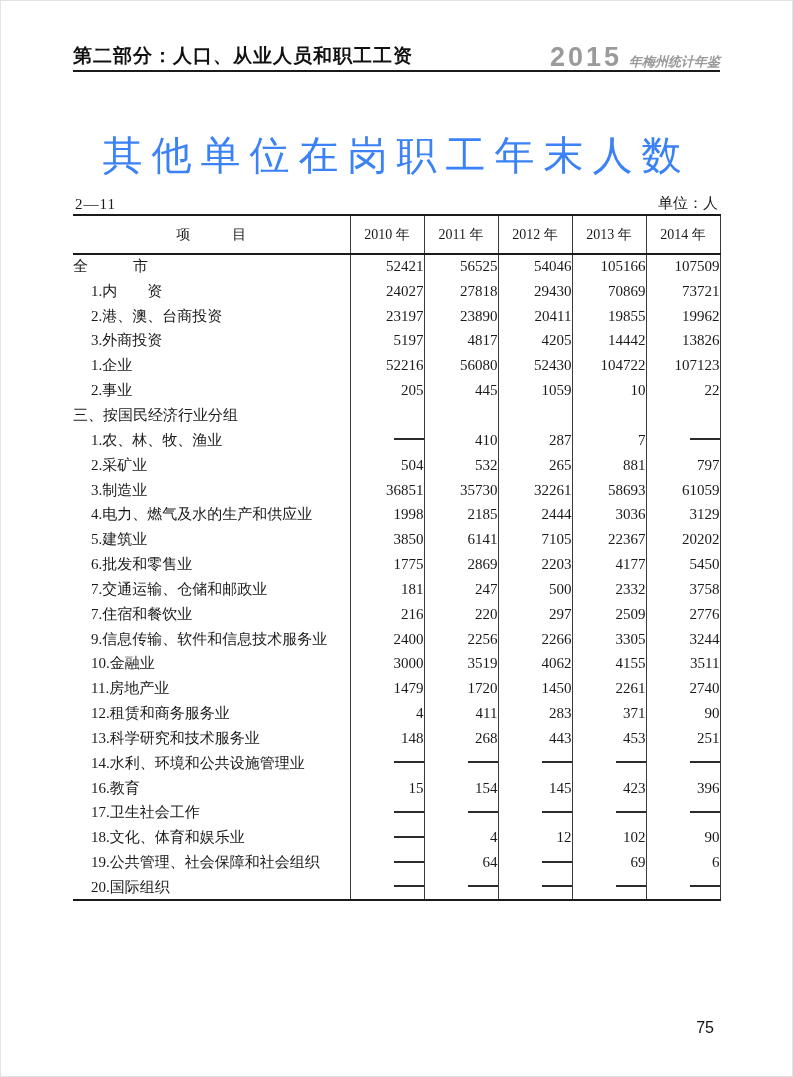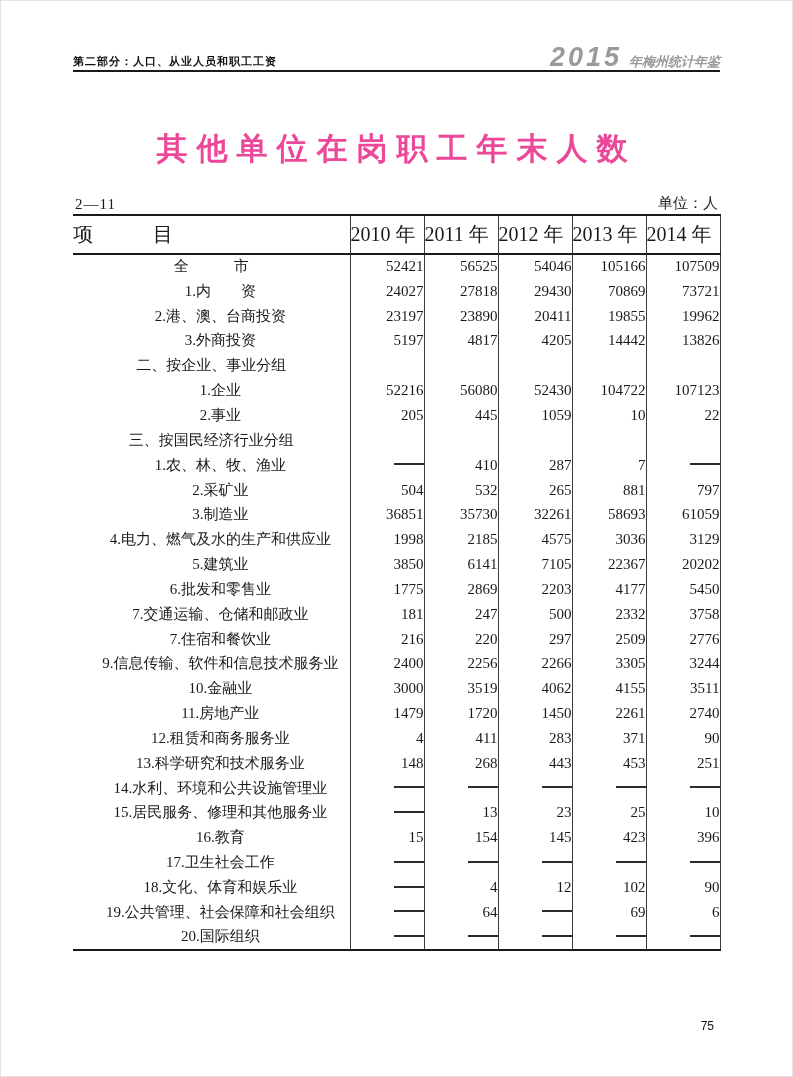--- a/index.html
+++ b/index.html
@@ -13,84 +13,84 @@
     color:#1a1a1a;
     overflow:hidden;
   }
   
   .running-header{
     position:absolute;left:72px;top:40px;width:647px;height:30px;
   }
   .header-left{
     position:absolute;left:0;bottom:2px;
     font-family:"Liberation Sans","DejaVu Sans",sans-serif;
-    font-weight:bold;font-size:11px;letter-spacing:1px;color:#111;
+    font-weight:bold;font-size:19px;letter-spacing:1px;color:#111;
   }
   .header-logo{
     position:absolute;right:0;bottom:0;
     color:#9a9a9a;white-space:nowrap;
   }
   .logo-year{
     font-family:"Liberation Sans","DejaVu Sans",sans-serif;
-    font-style:italic;font-weight:bold;font-size:27px;letter-spacing:3px;
+    font-weight:bold;font-size:27px;letter-spacing:3px;
     vertical-align:bottom;line-height:1;
   }
   .logo-text{
     font-family:"Liberation Sans","DejaVu Sans",sans-serif;
     font-style:italic;font-weight:bold;font-size:13px;
     vertical-align:bottom;line-height:1.4;margin-left:3px;
   }
   .header-rule{
     position:absolute;left:72px;top:69px;width:647px;height:2px;background:#1a1a1a;
   }
   
   .doc-title{
     position:absolute;left:0;top:127px;width:100%;
-    text-align:center;font-weight:bold;font-size:31px;
-    letter-spacing:9px;color:#ec4899;
+    text-align:center;font-weight:normal;font-size:40px;
+    letter-spacing:9px;color:#3b82f6;
   }
   
   .meta-row{
     position:absolute;left:72px;top:191px;width:647px;height:21px;font-size:15px;
   }
   .table-no{position:absolute;left:2px;bottom:0;letter-spacing:1px;margin-top:28px;}
   .unit-label{position:absolute;right:2px;bottom:0;}
   
   table.yb{
     position:absolute;left:72px;top:213px;width:647px;
     border-collapse:collapse;table-layout:fixed;
     border-top:2px solid #1a1a1a;border-bottom:2px solid #1a1a1a;
     font-size:15px;
   }
   table.yb col.c-item{width:277px;}
   table.yb col.c-year{width:74px;}
   table.yb thead tr{height:39px;}
   table.yb thead th{
-    font-weight:normal;text-align:left;vertical-align:middle;
+    font-weight:normal;text-align:center;vertical-align:middle;
     border-bottom:2px solid #1a1a1a;border-right:1px solid #3a3a3a;
-    padding:0;font-size:20px;
+    padding:0;font-size:14px;
   }
   table.yb tbody tr{height:24.85px;}
   table.yb td{
     padding:0;vertical-align:middle;
     border-right:1px solid #3a3a3a;
     white-space:nowrap;overflow:hidden;
   }
-  td.cell-item{text-align:center;padding-left:5px;font-size:15px;}
+  td.cell-item{text-align:left;padding-left:5px;font-size:15px;}
   td.cell-item.sub{padding-left:18px;}
   td.cell-val{text-align:right;padding-right:9px;font-size:15px;}
   .dash{
     display:inline-block;width:30px;height:2px;background:#2b2b2b;
     vertical-align:middle;margin-bottom:4px;
   }
   
   .page-number{
     position:absolute;right:78px;top:1018px;
     font-family:"Liberation Sans","DejaVu Sans",sans-serif;
-    font-size:12px;color:#111;
+    font-size:16px;color:#111;
   }
 </style>
 </head>
 <body>
 
 <div class="page">
 
   <div class="running-header">
     <div class="header-left">第二部分：人口、从业人员和职工工资</div>
     <div class="header-logo">
@@ -153,28 +153,20 @@
         </tr>
         <tr>
           <td class="cell-item sub">3.外商投资</td>
           <td class="cell-val">5197</td>
           <td class="cell-val">4817</td>
           <td class="cell-val">4205</td>
           <td class="cell-val">14442</td>
           <td class="cell-val">13826</td>
         </tr>
         <tr>
-          <td class="cell-item">二、按企业、事业分组</td>
-          <td class="cell-val"></td>
-          <td class="cell-val"></td>
-          <td class="cell-val"></td>
-          <td class="cell-val"></td>
-          <td class="cell-val"></td>
-        </tr>
-        <tr>
           <td class="cell-item sub">1.企业</td>
           <td class="cell-val">52216</td>
           <td class="cell-val">56080</td>
           <td class="cell-val">52430</td>
           <td class="cell-val">104722</td>
           <td class="cell-val">107123</td>
         </tr>
         <tr>
           <td class="cell-item sub">2.事业</td>
           <td class="cell-val">205</td>
@@ -212,21 +204,21 @@
           <td class="cell-val">36851</td>
           <td class="cell-val">35730</td>
           <td class="cell-val">32261</td>
           <td class="cell-val">58693</td>
           <td class="cell-val">61059</td>
         </tr>
         <tr>
           <td class="cell-item sub">4.电力、燃气及水的生产和供应业</td>
           <td class="cell-val">1998</td>
           <td class="cell-val">2185</td>
-          <td class="cell-val">4575</td>
+          <td class="cell-val">2444</td>
           <td class="cell-val">3036</td>
           <td class="cell-val">3129</td>
         </tr>
         <tr>
           <td class="cell-item sub">5.建筑业</td>
           <td class="cell-val">3850</td>
           <td class="cell-val">6141</td>
           <td class="cell-val">7105</td>
           <td class="cell-val">22367</td>
           <td class="cell-val">20202</td>
@@ -297,28 +289,20 @@
         </tr>
         <tr>
           <td class="cell-item sub">14.水利、环境和公共设施管理业</td>
           <td class="cell-val"><span class="dash"></span></td>
           <td class="cell-val"><span class="dash"></span></td>
           <td class="cell-val"><span class="dash"></span></td>
           <td class="cell-val"><span class="dash"></span></td>
           <td class="cell-val"><span class="dash"></span></td>
         </tr>
         <tr>
-          <td class="cell-item sub">15.居民服务、修理和其他服务业</td>
-          <td class="cell-val"><span class="dash"></span></td>
-          <td class="cell-val">13</td>
-          <td class="cell-val">23</td>
-          <td class="cell-val">25</td>
-          <td class="cell-val">10</td>
-        </tr>
-        <tr>
           <td class="cell-item sub">16.教育</td>
           <td class="cell-val">15</td>
           <td class="cell-val">154</td>
           <td class="cell-val">145</td>
           <td class="cell-val">423</td>
           <td class="cell-val">396</td>
         </tr>
         <tr>
           <td class="cell-item sub">17.卫生社会工作</td>
           <td class="cell-val"><span class="dash"></span></td>

